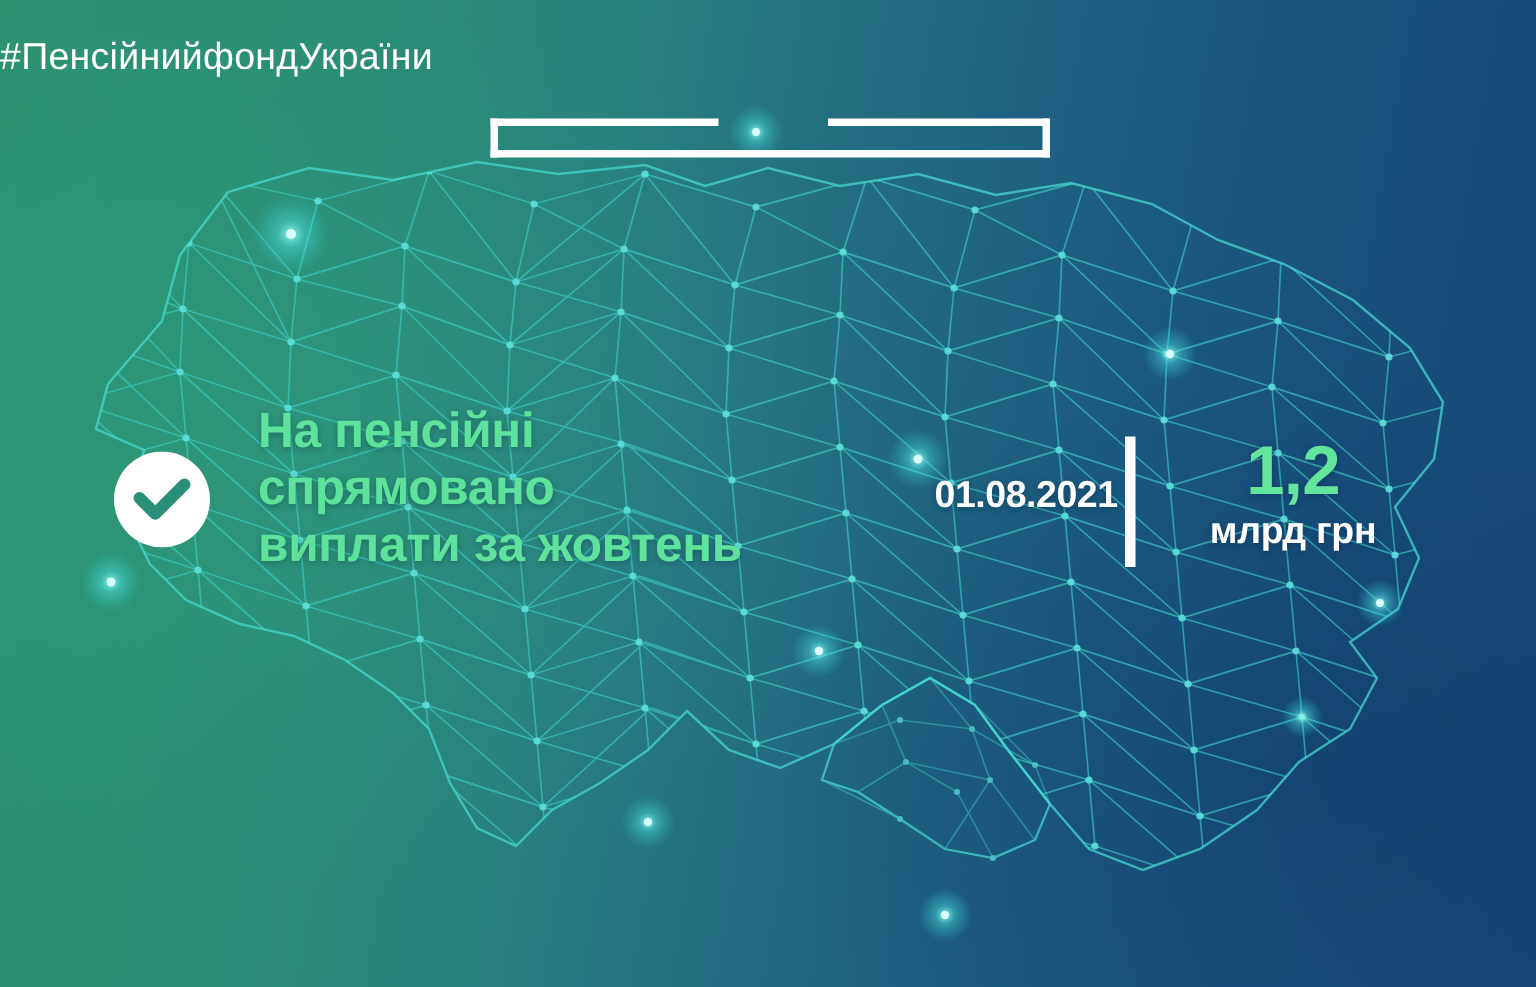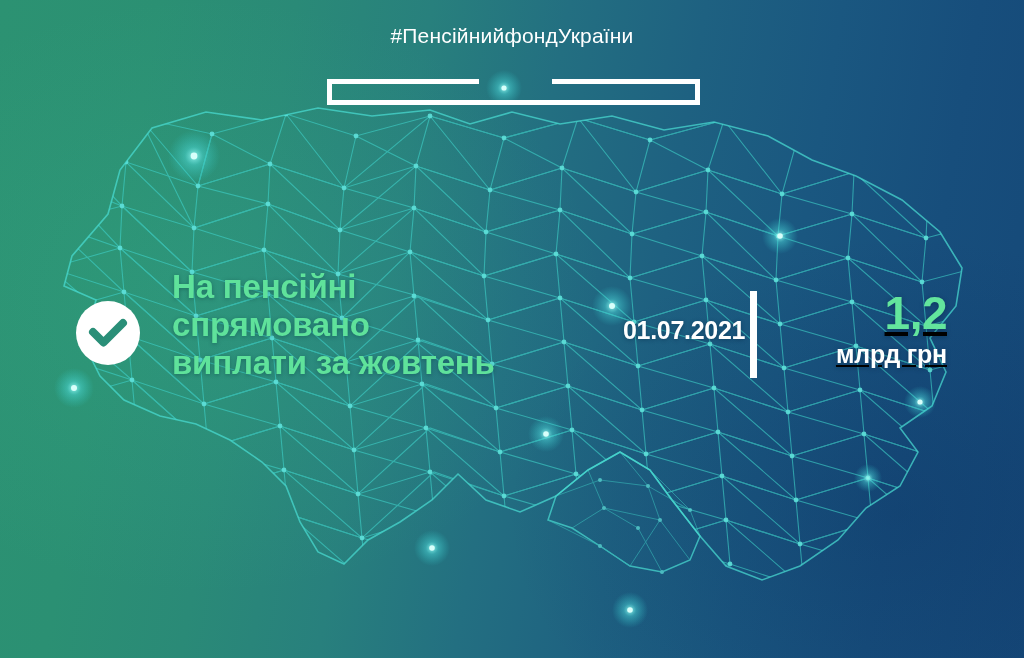--- a/index.html
+++ b/index.html
@@ -43,23 +43,23 @@
     pointer-events: none;
   }
   .map-wrap svg { display: block; }
 
   
   .hashtag {
     position: absolute;
     top: 24px;
     left: 0;
     width: 1024px;
-    text-align: center;
+    text-align: left;
     color: #ffffff;
-    font-size: 21px;
+    font-size: 25px;
     font-weight: 400;
     letter-spacing: 0.2px;
     white-space: nowrap;
   }
 
   
   .frame {
     position: absolute;
     left: 327px;
     top: 79px;
@@ -123,22 +123,21 @@
     height: 87px;
     background: #ffffff;
   }
 
   
   .amount {
     position: absolute;
     left: 777px;
     top: 289px;
     width: 170px;
-    text-align: right;
-    text-decoration: underline;
+    text-align: center;
   }
   .amount .value {
     display: block;
     color: #63e59d;
     font-size: 46px;
     line-height: 48px;
     font-weight: 700;
     letter-spacing: -0.5px;
     text-shadow: 0 1px 5px rgba(0,30,60,0.4);
   }
@@ -446,21 +445,21 @@
       <path d="M17 31 L27.5 41.5 L47 22" fill="none" stroke="#2a8f78" stroke-width="8" stroke-linecap="round" stroke-linejoin="round"></path>
     </svg>
   </div>
 
   <div class="headline">
     <span class="ln">На пенсійні</span>
     <span class="ln">спрямовано</span>
     <span class="ln">виплати за жовтень</span>
   </div>
 
-  <div class="date">01.07.2021</div>
+  <div class="date">01.08.2021</div>
 
   <div class="divider"></div>
 
   <div class="amount">
     <span class="value">1,2</span>
     <span class="unit">млрд грн</span>
   </div>
 
 </div>
 

